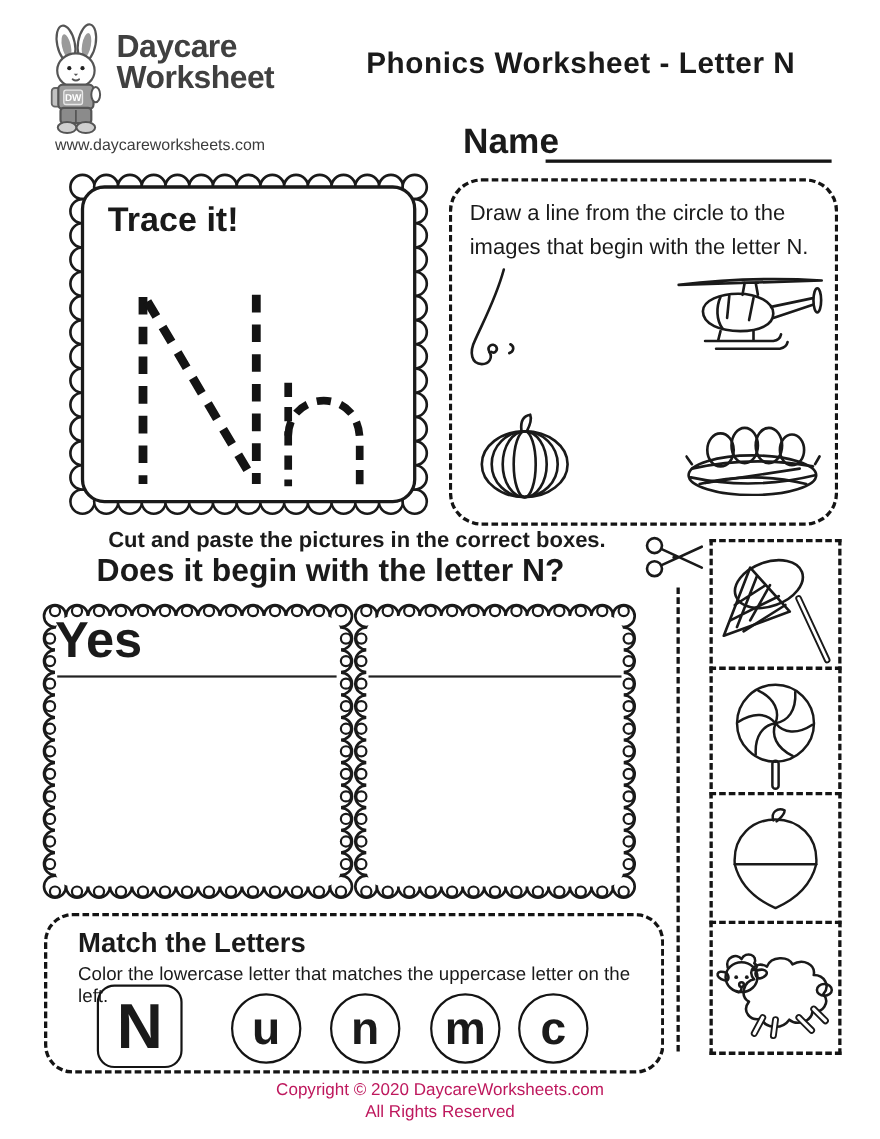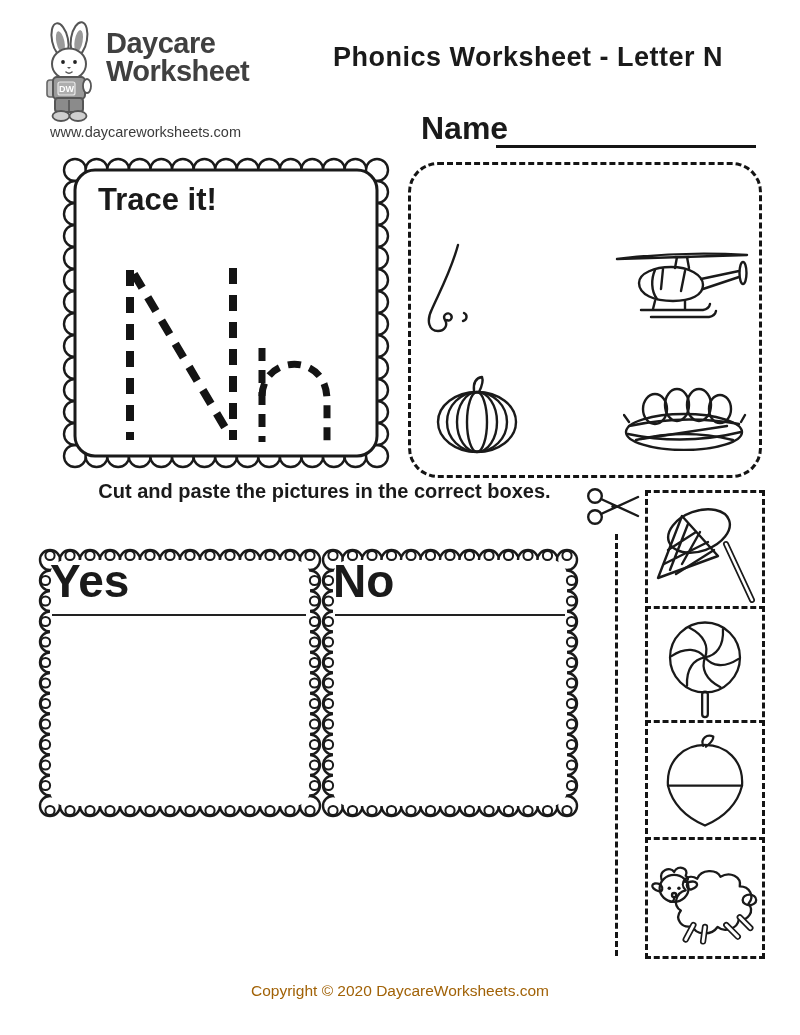--- a/index.html
+++ b/index.html
@@ -23,21 +23,21 @@
   .underline{border-top:2.5px solid #222;}
   .cutcol-box{border:3px dashed #141414;display:flex;align-items:center;justify-content:center;background:#fff;}
   .vcut{border-left:3.5px dashed #141414;width:0;}
   .matchbox{border:3.5px dashed #141414;border-radius:26px;}
   .match-title{font-size:25px;font-weight:600;}
   .match-instr{font-size:17px;font-weight:500;}
   .upperbox{border:2.5px solid #141414;border-radius:16px;display:flex;align-items:center;justify-content:center;
             font-size:58px;font-weight:700;}
   .optcircle{width:60px;height:60px;border:2.5px solid #141414;border-radius:50%;display:flex;align-items:center;
              justify-content:center;font-size:42px;font-weight:700;background:#fff;}
-  .footer{width:800px;text-align:center;font-size:15.5px;line-height:20px;color:#a16207;}
+  .footer{width:800px;text-align:center;font-size:15.5px;line-height:20px;color:#be185d;}
 </style>
 </head>
 <body>
 
 <div class="page">
 
   <svg class="abs" style="left:38px;top:20px;" width="66" height="104" viewBox="0 0 66 104">
     <g transform="rotate(-12 22 20)">
       <ellipse cx="22" cy="20" rx="8" ry="17" fill="#fff" stroke="#555" stroke-width="2"></ellipse>
       <ellipse cx="22" cy="22" rx="4" ry="11" fill="#9a9a9a"></ellipse>
@@ -134,20 +134,21 @@
       <path d="M75 122 L75 292" stroke="#141414" stroke-width="8" fill="none" stroke-dasharray="16 11"></path>
       <path d="M79 126 L175 288" stroke="#141414" stroke-width="8" fill="none" stroke-dasharray="16 11"></path>
       <path d="M178 120 L178 292" stroke="#141414" stroke-width="8" fill="none" stroke-dasharray="16 11"></path>
       <path d="M207 200 L207 294" stroke="#141414" stroke-width="7" fill="none" stroke-dasharray="13 9"></path>
       <path d="M207 248 C208 206 272 204 272 252 L272 294" stroke="#141414" stroke-width="7" fill="none" stroke-dasharray="13 9"></path>
     </g>
   </svg>
   <div class="abs trace-title" style="left:98px;top:182px;">Trace it!</div>
 
   <div class="abs dashedbox" style="left:408px;top:162px;width:348px;height:310px;">
+    <div class="abs instr" style="left:16px;top:14px;width:324px;">Draw a line from the circle to the images that begin with the letter N.</div>
 
     <svg class="abs" style="left:10px;top:76px;" width="55" height="105" viewBox="0 0 55 105" aria-label="nose">
       <path class="ln" d="M37,4 C30,30 18,52 11,68 C5,80 8,90 17,90 C24,90 27,84 24,79"></path>
       <path class="ln" d="M24,79 C21,74 27,70 30,74 C32,77 29,81 26,79"></path>
       <path class="ln" d="M43,72 C47,74 46,79 42,80"></path>
     </svg>
 
     <svg class="abs" style="left:200px;top:82px;" width="142" height="76" viewBox="0 0 142 76" aria-label="helicopter">
       <path class="ln" stroke-width="2" d="M6,12 Q71,4 136,8 M6,12 Q71,10 136,8"></path>
       <path class="ln" stroke-width="2" d="M66,10 L64,21 M76,10 L78,21 M64,10 L78,10"></path>
@@ -178,20 +179,21 @@
       <ellipse class="ln" cx="61" cy="45" rx="58" ry="18" fill="#fff"></ellipse>
       <path class="ln" stroke-width="2" d="M6,39 Q61,27 116,37"></path>
       <path class="ln" stroke-width="2" d="M5,47 Q61,59 118,45"></path>
       <path class="ln" stroke-width="2" d="M13,53 Q61,41 110,53"></path>
       <path class="ln" stroke-width="2" d="M18,52 L104,39"></path>
       <path class="ln" stroke-width="2" d="M6,35 L1,28 M118,35 L122,28"></path>
     </svg>
   </div>
 
   <div class="abs cutline-text" style="left:52px;top:480px;">Cut and paste the pictures in the correct boxes.</div>
+  <div class="abs question" style="left:28px;top:503px;">Does it begin with the letter N?</div>
 
   <svg id="yes-svg" class="abs" style="left:32px;top:542px;" width="296" height="284" viewBox="0 0 296 284">
       <g>
         <circle cx="18" cy="18" r="10" fill="#fff" stroke="#1a1a1a" stroke-width="2.4"></circle>
         <circle cx="18" cy="264" r="10" fill="#fff" stroke="#1a1a1a" stroke-width="2.4"></circle>
         <circle cx="38" cy="18" r="10" fill="#fff" stroke="#1a1a1a" stroke-width="2.4"></circle>
         <circle cx="38" cy="264" r="10" fill="#fff" stroke="#1a1a1a" stroke-width="2.4"></circle>
         <circle cx="58" cy="18" r="10" fill="#fff" stroke="#1a1a1a" stroke-width="2.4"></circle>
         <circle cx="58" cy="264" r="10" fill="#fff" stroke="#1a1a1a" stroke-width="2.4"></circle>
         <circle cx="78" cy="18" r="10" fill="#fff" stroke="#1a1a1a" stroke-width="2.4"></circle>
@@ -388,21 +390,20 @@
         <circle cx="13.5" cy="182" r="4.6" fill="#fff" stroke="#1a1a1a" stroke-width="2"></circle>
         <circle cx="256.5" cy="182" r="4.6" fill="#fff" stroke="#1a1a1a" stroke-width="2"></circle>
         <circle cx="13.5" cy="202.5" r="4.6" fill="#fff" stroke="#1a1a1a" stroke-width="2"></circle>
         <circle cx="256.5" cy="202.5" r="4.6" fill="#fff" stroke="#1a1a1a" stroke-width="2"></circle>
         <circle cx="13.5" cy="223" r="4.6" fill="#fff" stroke="#1a1a1a" stroke-width="2"></circle>
         <circle cx="256.5" cy="223" r="4.6" fill="#fff" stroke="#1a1a1a" stroke-width="2"></circle>
         <circle cx="13.5" cy="243.5" r="4.6" fill="#fff" stroke="#1a1a1a" stroke-width="2"></circle>
         <circle cx="256.5" cy="243.5" r="4.6" fill="#fff" stroke="#1a1a1a" stroke-width="2"></circle>
       </g>
     </svg>
-  <div class="abs boxlabel" style="left:333px;top:554px;width:232px;">No</div>
   <div class="abs underline" style="left:335px;top:614px;width:230px;height:0;"></div>
 
   <svg class="abs" style="left:586px;top:486px;" width="56" height="48" viewBox="0 0 56 48">
     <circle class="ln" stroke-width="2.6" cx="9" cy="10" r="6.8"></circle>
     <circle class="ln" stroke-width="2.6" cx="9" cy="31" r="6.8"></circle>
     <path class="ln" stroke-width="3.2" d="M15,13 L52,30 M15,28 L52,11"></path>
     <circle cx="27" cy="20.5" r="1.7" fill="#1a1a1a"></circle>
   </svg>
   <div class="abs vcut" style="left:615px;top:534px;height:422px;"></div>
 
@@ -449,18 +450,28 @@
       <path class="ln" stroke-width="2.2" d="M40,34 C50,30 54,38 44,41 C40,42 38,37 40,34 Z" fill="#fff"></path>
       <ellipse class="ln" stroke-width="2.2" cx="26" cy="40" rx="15" ry="14" fill="#fff"></ellipse>
       <path class="ln" stroke-width="2.2" d="M13,31 C10,21 22,17 26,23 C30,15 42,19 38,27 C42,29 40,34 37,33" fill="#fff"></path>
       <circle cx="21" cy="40" r="1.8" fill="#1a1a1a"></circle>
       <circle cx="31" cy="40" r="1.8" fill="#1a1a1a"></circle>
       <circle class="ln" stroke-width="1.8" cx="26" cy="47" r="2.2"></circle>
       <path class="ln" stroke-width="1.8" d="M26,50 C26,54 23,55 21,53"></path>
     </svg>
   </div>
 
+  <div class="abs matchbox" style="left:40px;top:830px;width:558px;height:140px;">
+    <div class="abs match-title" style="left:28px;top:10px;">Match the Letters</div>
+    <div class="abs match-instr" style="left:28px;top:43px;">Color the lowercase letter that matches the uppercase letter on the left.</div>
+    <div class="abs upperbox" style="left:45px;top:62px;width:74px;height:72px;">N</div>
+    <div class="abs optcircle" style="left:167px;top:70px;">u</div>
+    <div class="abs optcircle" style="left:257px;top:70px;">n</div>
+    <div class="abs optcircle" style="left:348px;top:70px;">m</div>
+    <div class="abs optcircle" style="left:428px;top:70px;">c</div>
+  </div>
 
   <div class="abs footer" style="left:0;top:981px;">
     <div>Copyright © 2020 DaycareWorksheets.com</div>
+    <div>All Rights Reserved</div>
   </div>
 
 </div>
 
 </body></html>

